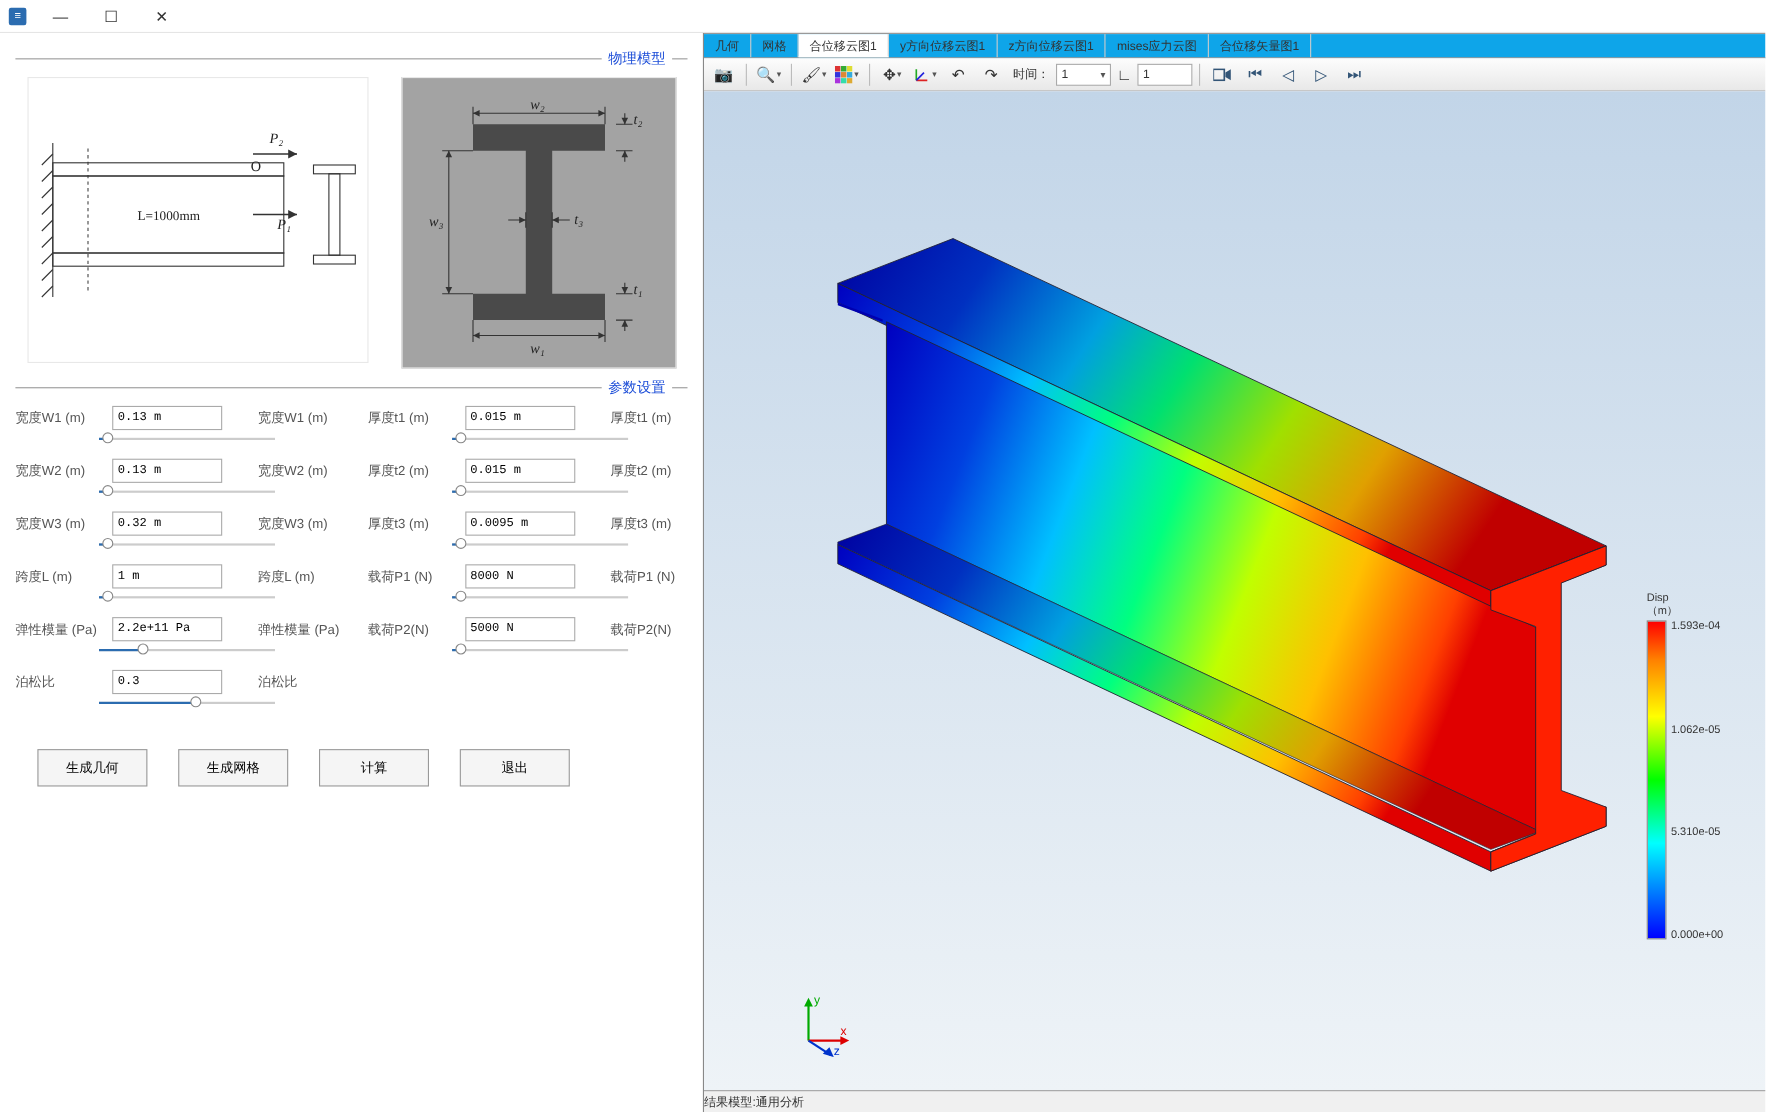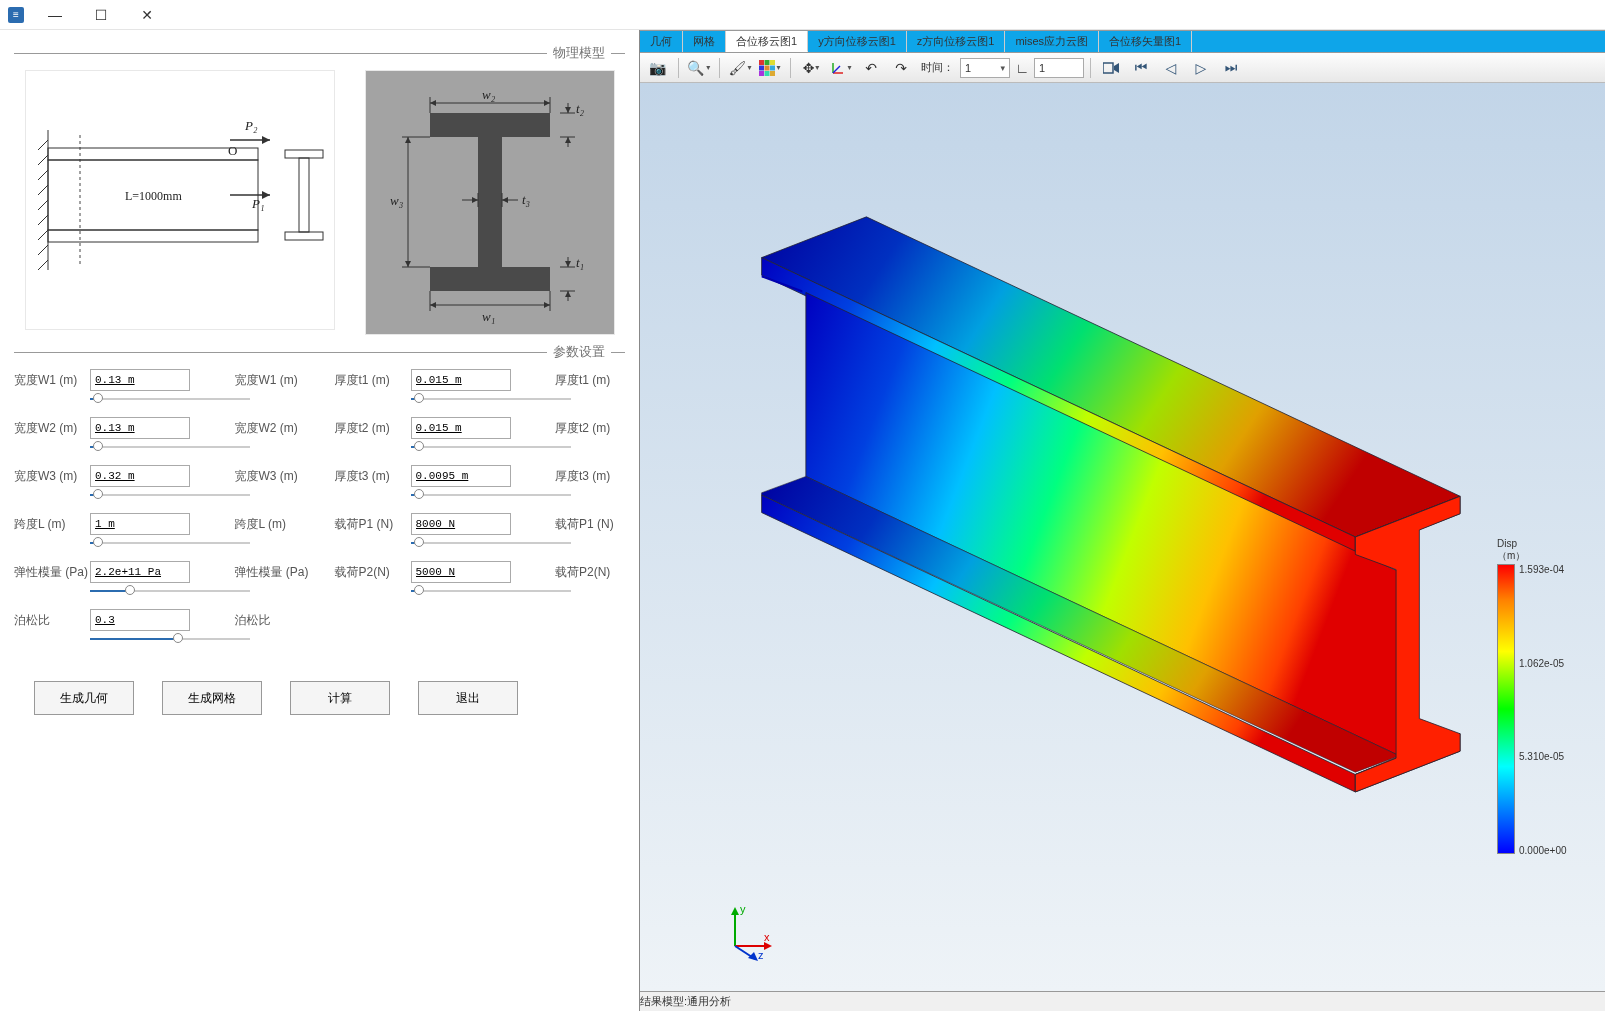--- a/index.html
+++ b/index.html
@@ -11,32 +11,32 @@
 .titlebar .title { flex: 1; font-size: 12px; color: #555; }
 .titlebar .win-controls { display: flex; gap: 0; }
 .titlebar .win-btn { width: 46px; height: 30px; display: flex; align-items: center; justify-content: center; cursor: pointer; font-size: 14px; color: #333; }
 
 .main-layout { display: flex; height: calc(100vh - 30px); }
 
 
 .left-panel { width: 640px; border-right: 1px solid #888; padding: 8px 14px; overflow-y: auto; }
 .section-title-row { display: flex; align-items: center; margin: 6px 0 8px; }
 .section-title-row .line { flex: 1; height: 1px; background: #999; }
-.section-title-row .txt { padding: 0 6px; font-size: 13px; color: #737373; white-space: nowrap; }
+.section-title-row .txt { padding: 0 6px; font-size: 13px; color: #1d4ed8; white-space: nowrap; }
 
 .physics-row { display: flex; gap: 30px; justify-content: center; margin-bottom: 8px; }
 .physics-img { background: #f0f0f0; border: 1px solid #e8e8e8; display: flex; align-items: center; justify-content: center; }
 .physics-img.left-img { width: 310px; height: 260px; background:#fff; }
 .physics-img.right-img { width: 250px; height: 265px; background:#a3a3a3; }
 
 .params-grid { display: flex; gap: 30px; margin-top: 6px; }
 .params-col { flex: 1; display: flex; flex-direction: column; gap: 12px; }
-.param-row { display: flex; align-items: center; gap: 6px; }
+.param-row { display: flex; align-items: center; gap: 18px; }
 .param-row .lbl { width: 70px; font-size: 12px; color: #555; white-space: nowrap; }
-.param-row input[type=text] { width: 100px; height: 22px; border: 1px solid #aaa; padding: 0 4px; font-size: 11px; font-family: "Courier New", monospace; text-decoration: underline; }
+.param-row input[type=text] { width: 100px; height: 22px; border: 1px solid #aaa; padding: 0 4px; font-size: 11px; font-family: "Courier New", monospace; }
 .param-row .unit { width: 70px; font-size: 12px; color: #555; text-align: left; margin-left:auto; white-space: nowrap; }
 .slider-wrap { padding-left: 76px; margin-top: -6px; margin-bottom: 4px; }
 .slider { width: 160px; height: 4px; position: relative; }
 .slider .track { height: 2px; background: #ccc; position: absolute; top: 1px; left: 0; right: 0; }
 .slider .fill { height: 2px; background: #2b6cb0; position: absolute; top: 1px; left: 0; }
 .slider .thumb { width: 10px; height: 10px; background: #fff; border: 1px solid #888; border-radius: 50%; position: absolute; top: -4px; transform: translateX(-50%); }
 
 .btn-row { display: flex; gap: 28px; margin-top: 36px; padding-left: 20px; }
 .action-btn { width: 100px; height: 34px; border: 1px solid #999; background: #f5f5f5; font-size: 12px; cursor: pointer; }
 

